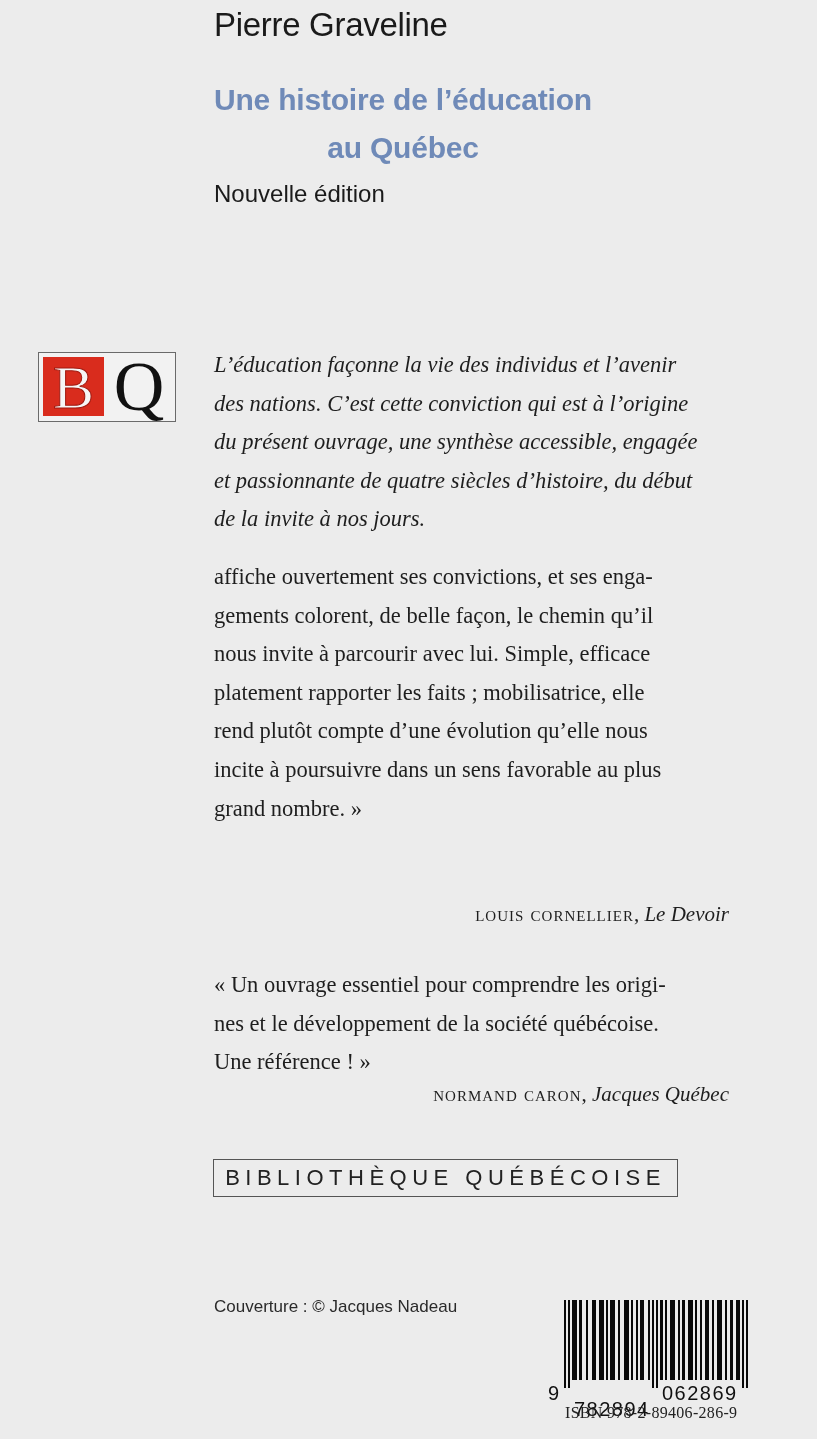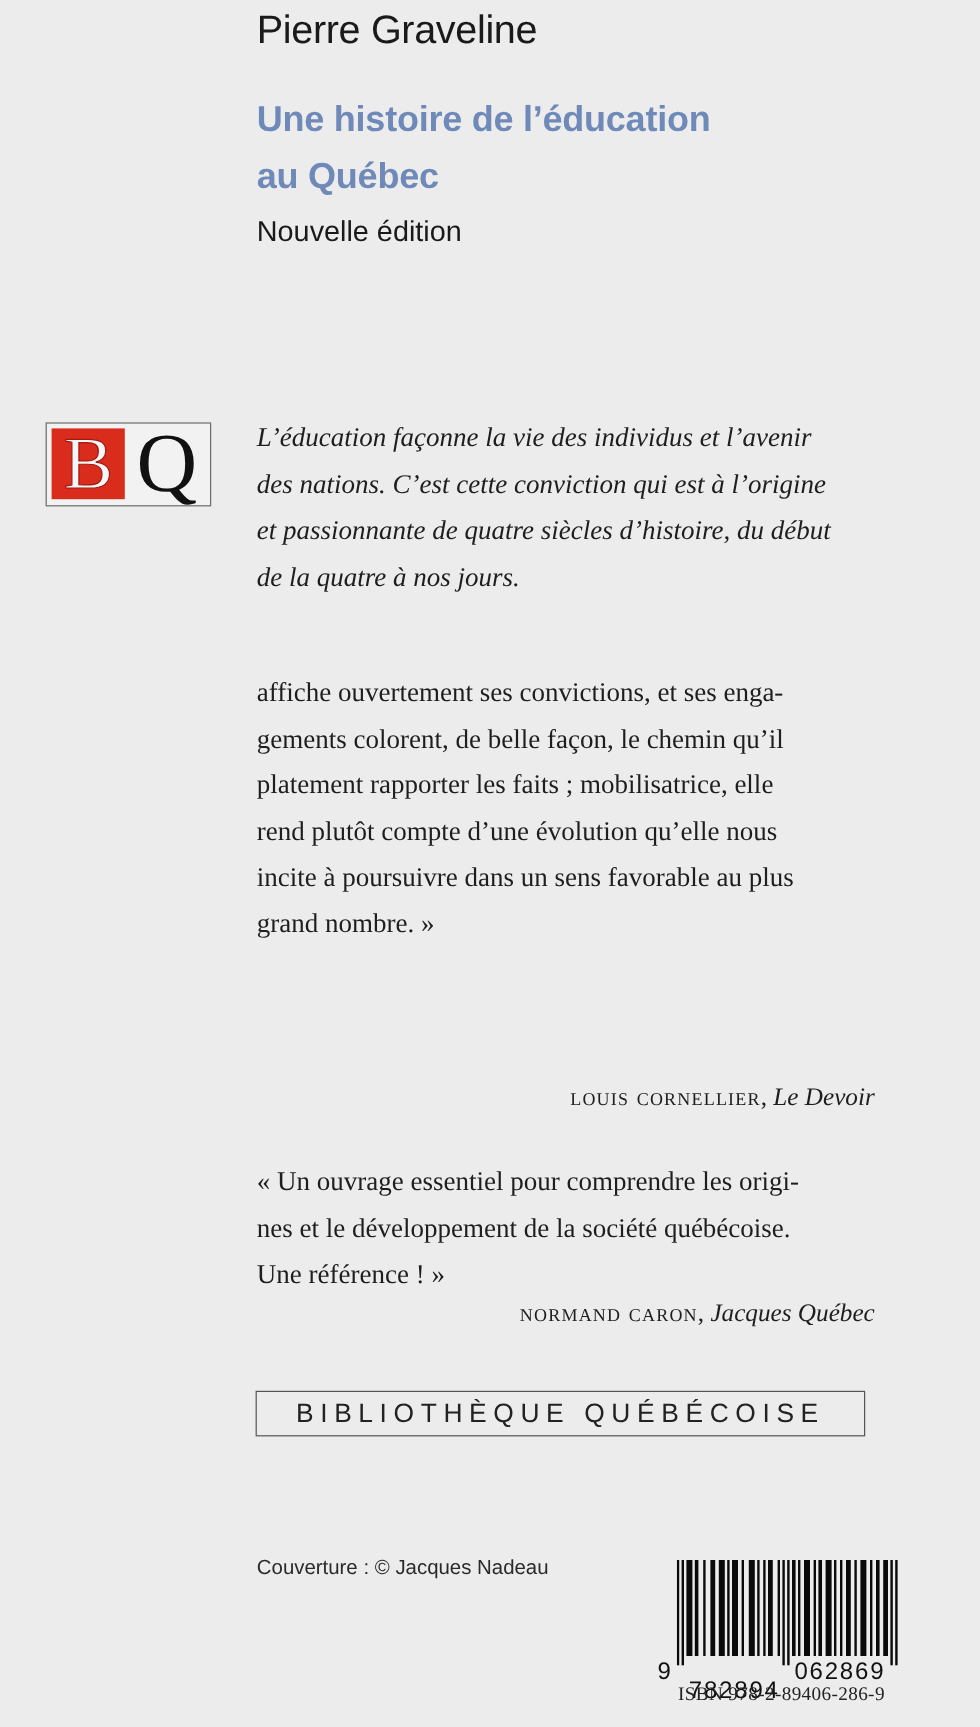--- a/index.html
+++ b/index.html
@@ -4,21 +4,21 @@
 <style>
   html, body { margin: 0; padding: 0; }
   body {
     width: 817px; height: 1439px;
     background: #ececec;
     position: relative;
     overflow: hidden;
     color: #1e1e1e;
   }
   .abs { position: absolute; }
-  .sans { font-family: "Liberation Sans", "DejaVu Sans", sans-serif; }
+  .sans { font-family: "Liberation Sans", "DejaVu Sans", sans-serif; text-align: center; }
   .serif { font-family: Liberation Serif, serif; }
 
   #author { left: 214px; top: 6px; font-size: 33px; font-weight: 400; letter-spacing: -0.3px; color: #1a1a1a; }
   #title { left: 214px; top: 76px; font-size: 30px; font-weight: 700; line-height: 48px; color: #6f8ab8; letter-spacing: -0.2px; }
   #edition { left: 214px; top: 180px; font-size: 24px; color: #1a1a1a; }
 
   #logo {
     left: 38px; top: 352px; width: 138px; height: 70px;
     border: 1.5px solid #6a6a6a; background: #f2f2f2; box-sizing: border-box;
   }
@@ -38,21 +38,21 @@
   .para { left: 214px; width: 548px; font-size: 22.5px; line-height: 38.6px; }
   #blurb { top: 346px; font-style: italic; }
   #quote1 { top: 558px; }
   #attr1 { right: 88px; top: 902px; font-size: 21px; }
   #quote2 { top: 966px; }
   #attr2 { right: 88px; top: 1082px; font-size: 21px; }
   .sc { font-variant: small-caps; text-transform: lowercase; letter-spacing: 1px; }
   .ital { font-style: italic; }
 
   #collection {
-    left: 213px; top: 1159px; width: 508px; height: 38px;
+    left: 213px; top: 1159px; width: 465px; height: 38px;
     border: 1.5px solid #555; box-sizing: border-box;
     text-align: center; font-size: 22px; line-height: 36px;
     letter-spacing: 5.5px; color: #222;
   }
 
   #credit { left: 214px; top: 1297px; font-size: 17px; color: #2a2a2a; }
 
   #barcode { left: 564px; top: 1300px; width: 190px; height: 88px; }
   #barcode-first { left: 548px; top: 1382px; }
   #isbn { left: 565px; top: 1404px; font-size: 16px; color: #222; letter-spacing: 0.3px; }
@@ -68,27 +68,29 @@
 <div id="edition" class="abs sans">Nouvelle édition</div>
 
 <div id="logo" class="abs">
   <div class="b">B</div>
   <div class="q">Q</div>
 </div>
 
 <div id="blurb" class="abs para serif">
   <div>L’éducation façonne la vie des individus et l’avenir</div>
   <div>des nations. C’est cette conviction qui est à l’origine</div>
+  <div>du présent ouvrage, une synthèse accessible, engagée</div>
   <div>et passionnante de quatre siècles d’histoire, du début</div>
-  <div>de la quatre à nos jours.</div>
+  <div>de la invite à nos jours.</div>
 </div>
 
 <div id="quote1" class="abs para serif">
   <div>affiche ouvertement ses convictions, et ses enga-</div>
   <div>gements colorent, de belle façon, le chemin qu’il</div>
+  <div>nous invite à parcourir avec lui. Simple, efficace</div>
   <div>platement rapporter les faits ; mobilisatrice, elle</div>
   <div>rend plutôt compte d’une évolution qu’elle nous</div>
   <div>incite à poursuivre dans un sens favorable au plus</div>
   <div>grand nombre. »</div>
 </div>
 <div id="attr1" class="abs serif"><span class="sc">Louis Cornellier</span>, <span class="ital">Le Devoir</span></div>
 
 <div id="quote2" class="abs para serif">
   <div>« Un ouvrage essentiel pour comprendre les origi-</div>
   <div>nes et le développement de la société québécoise.</div>

